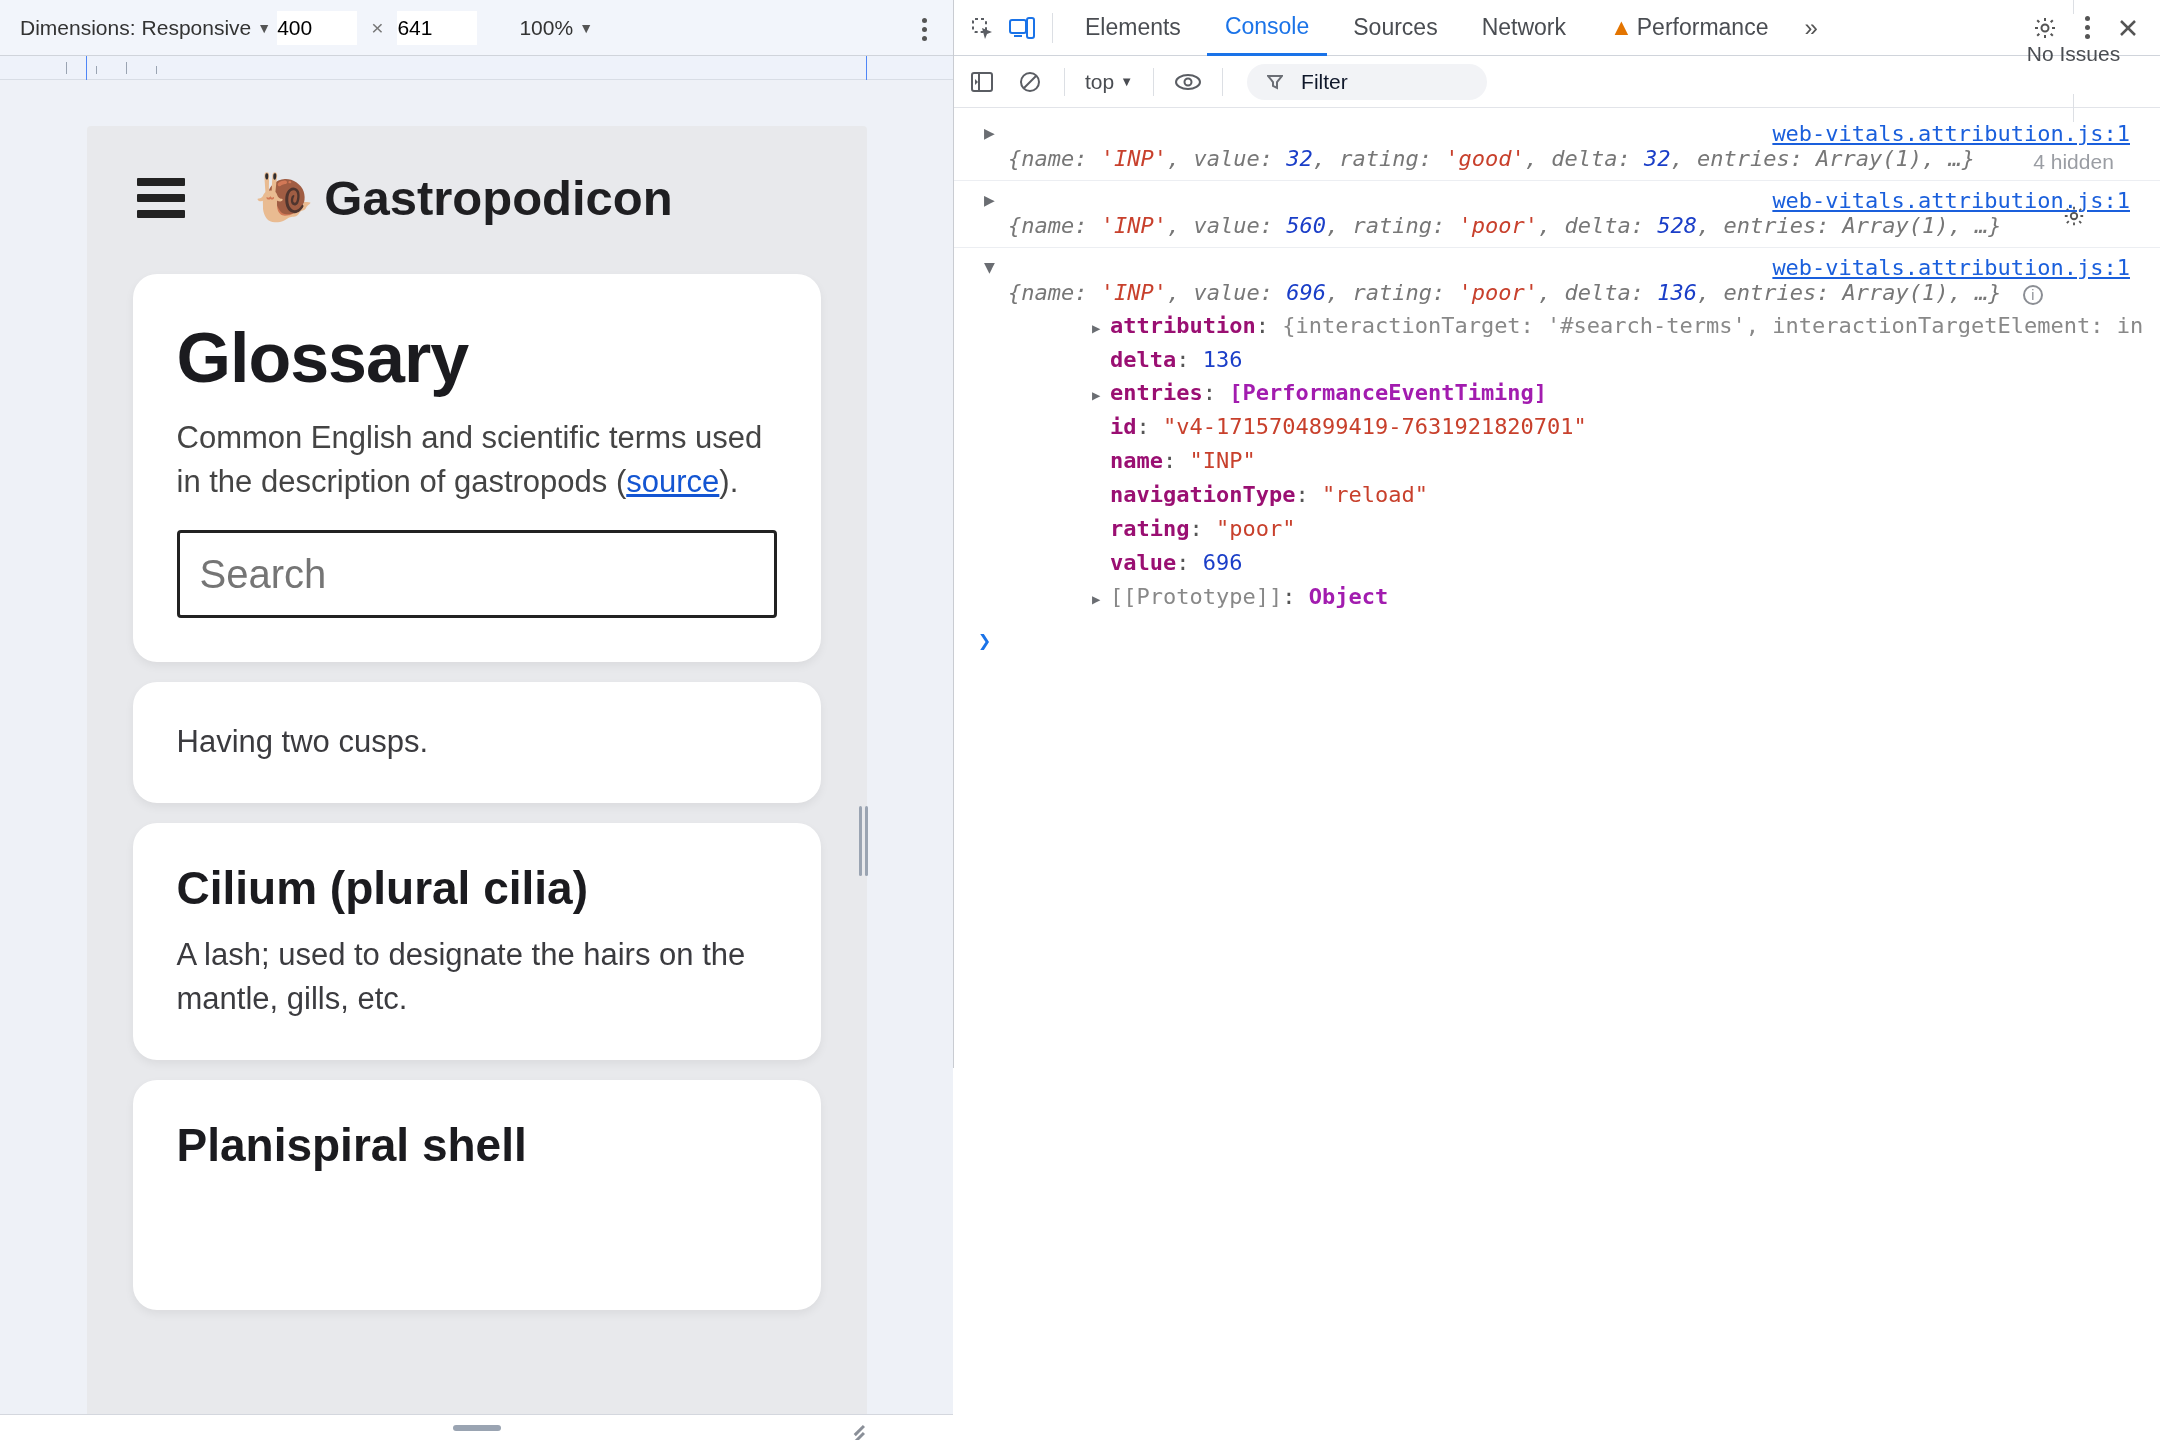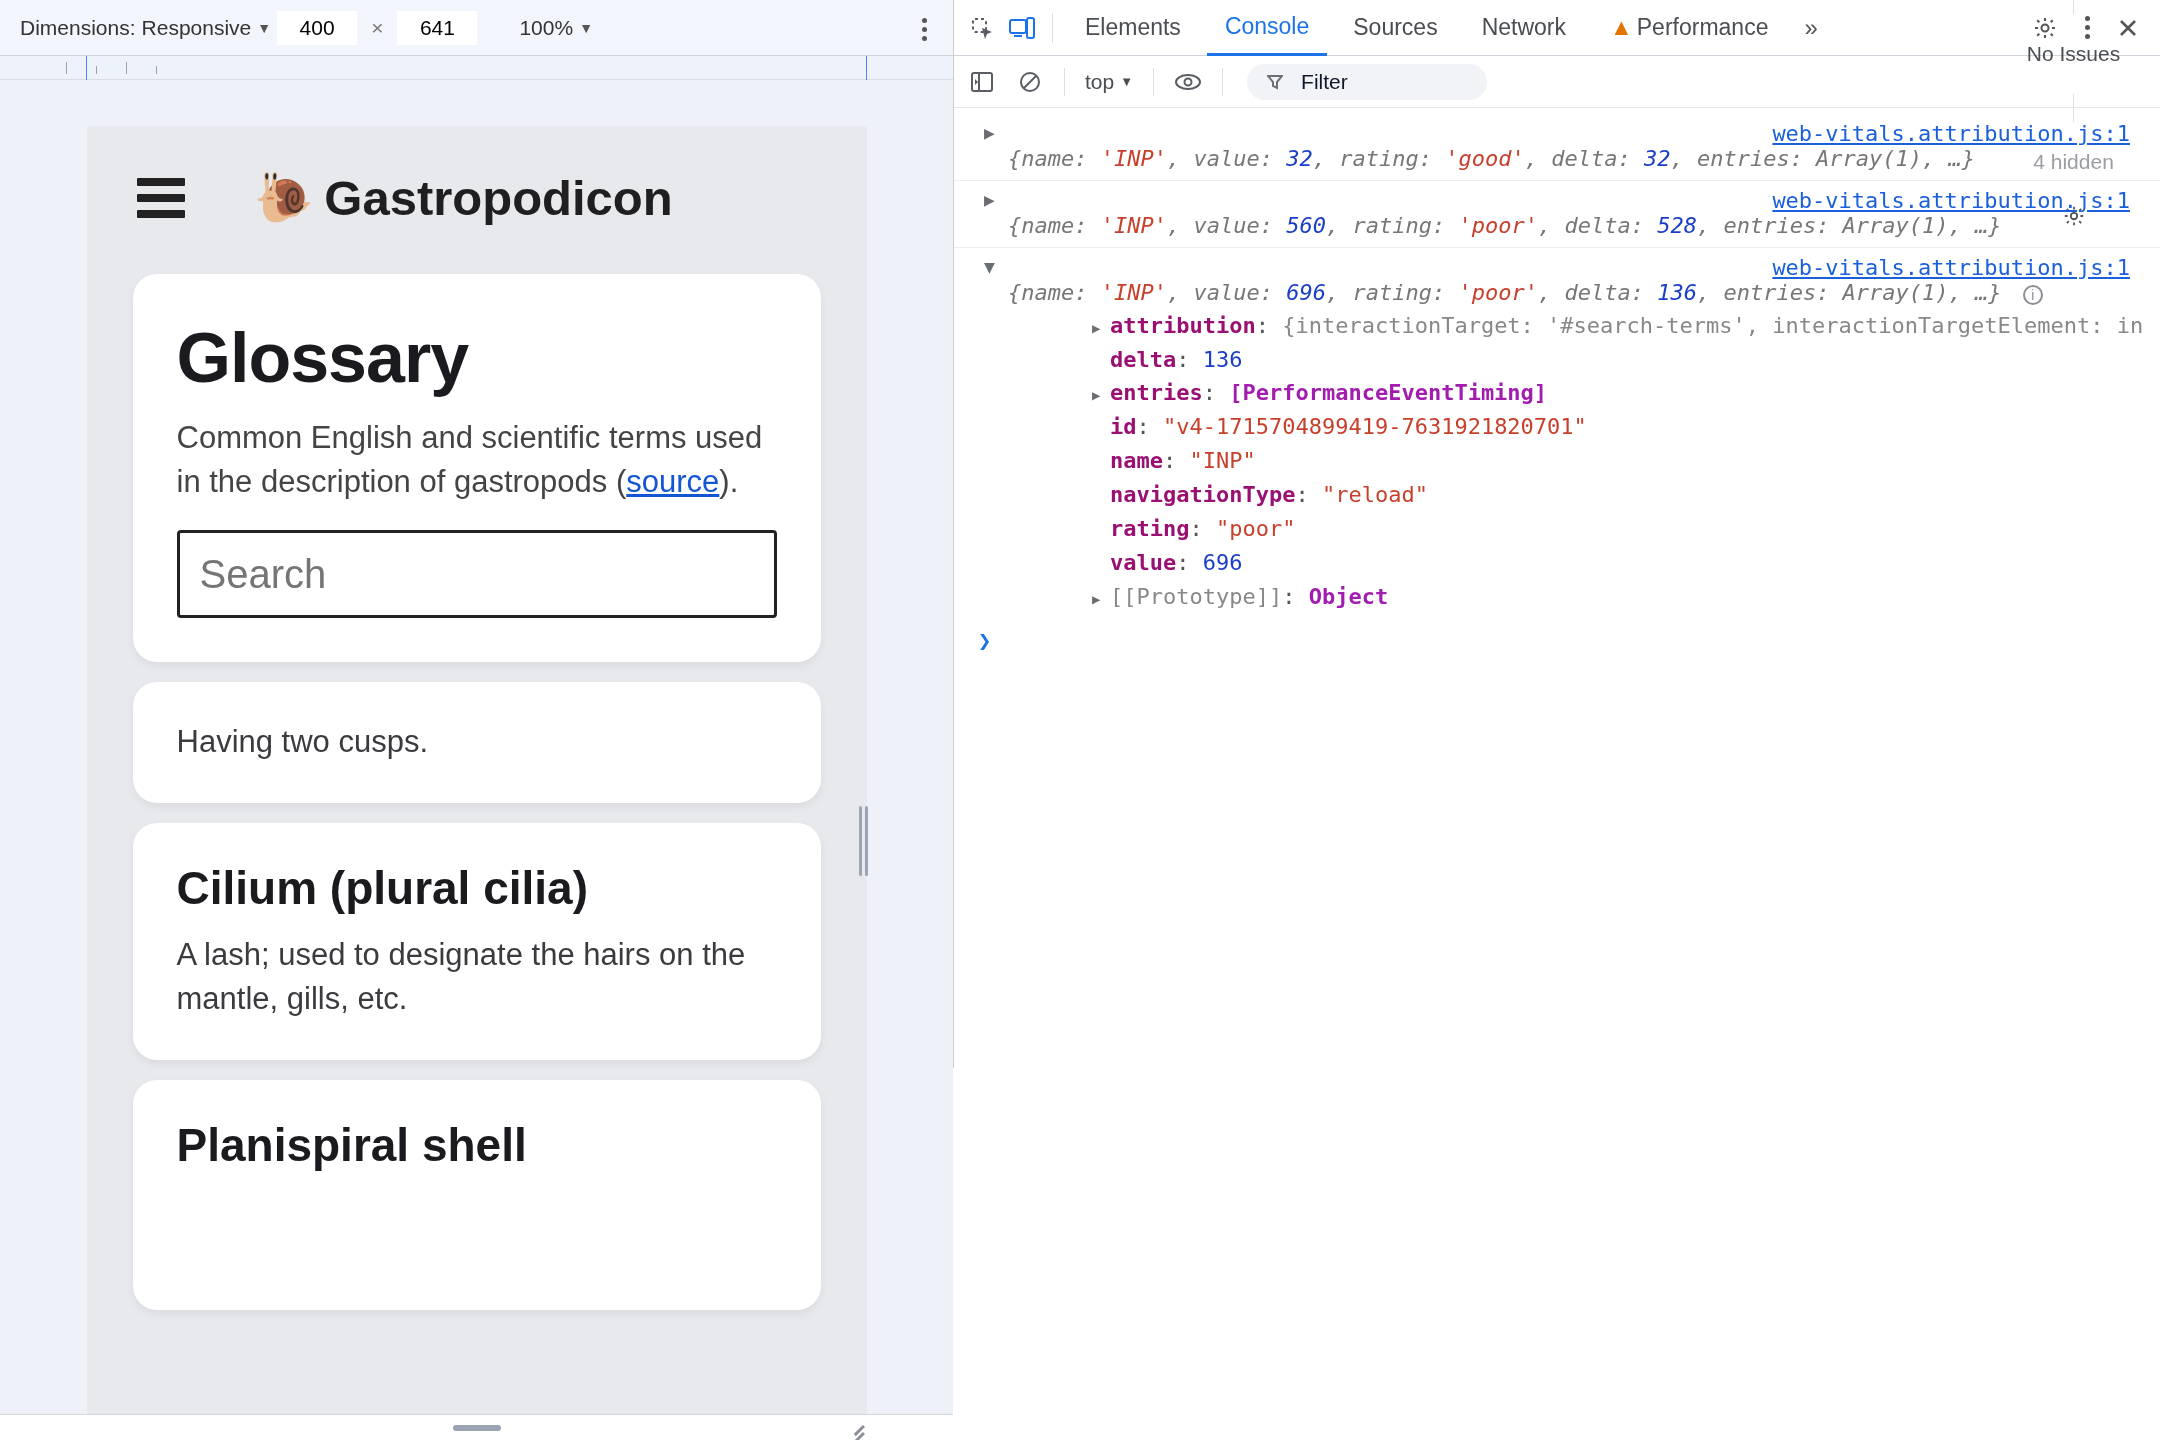--- a/index.html
+++ b/index.html
@@ -10,21 +10,21 @@
   .device-bar {
     position:absolute; left:0; top:0; width:953px; height:56px;
     border-bottom:1px solid #d0d4db; background:#f2f5fb;
     display:flex; align-items:center; font-size:21px; color:#333;
     z-index:20;
   }
   .device-bar .dim-label { margin-left:20px; display:flex; align-items:center; gap:6px; }
   .device-bar .tri { font-size:14px; color:#555; }
   .device-bar .dim-input {
     width:80px; height:34px; background:#fff; border:none;
-    text-align:center; font-size:21px; margin:12px 6px;
+    font-size:21px; margin:12px 6px;
   }
   .device-bar .x { margin:0 8px; color:#777; }
   .device-bar .zoom { margin-left:36px; display:flex; align-items:center; gap:6px;}
   .device-bar .dev-kebab { position:absolute; right:26px; top:14px; font-size:26px; color:#555; letter-spacing:0; line-height:10px; }
   .kebab-dots div { width:5px;height:5px;border-radius:50%;background:#555;margin:4px 0;}
 
   
   .ruler {
     position:absolute; left:0; top:56px; width:953px; height:24px;
     background:#eef2fa; border-bottom:1px solid #d8dde5;

